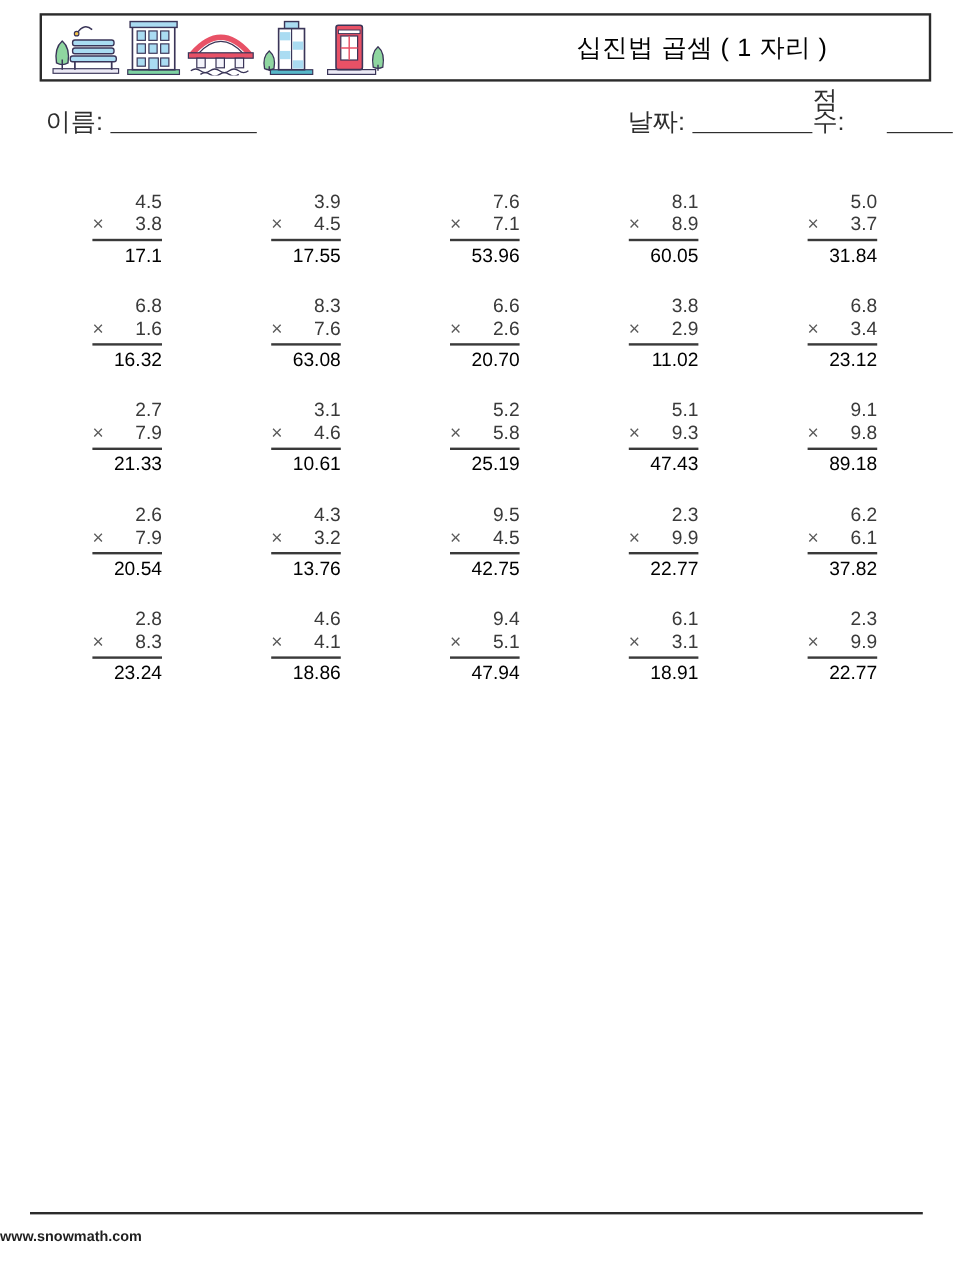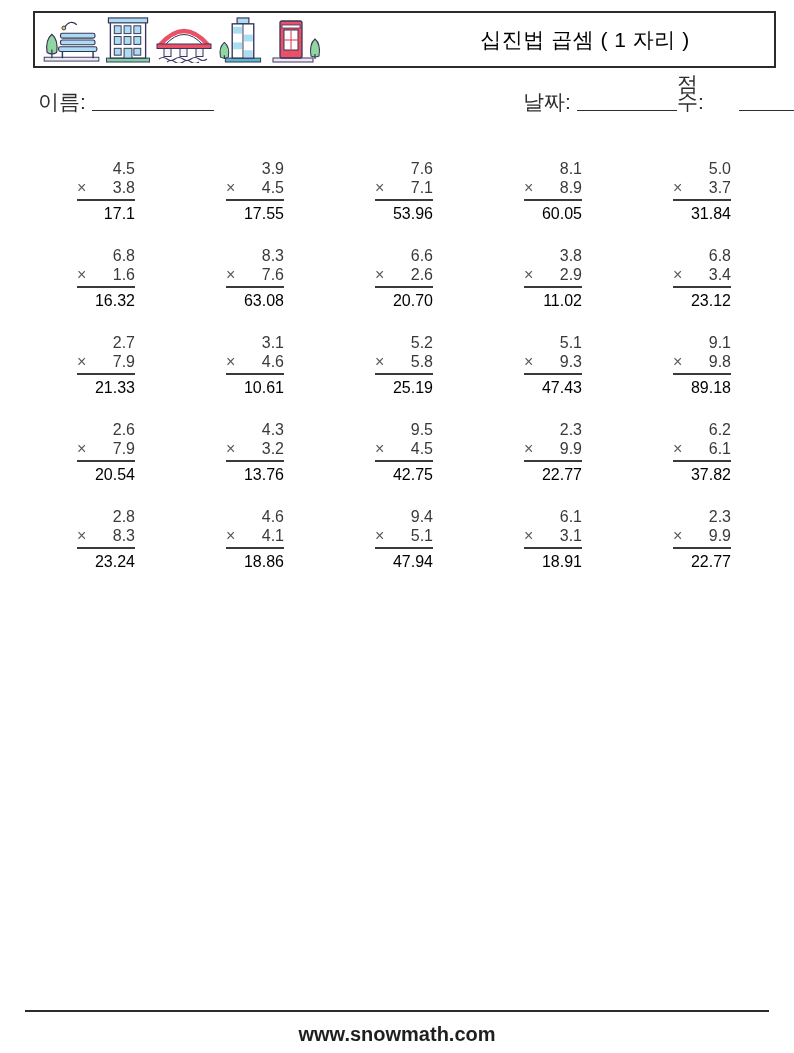--- a/index.html
+++ b/index.html
@@ -51,21 +51,21 @@
   .num-bottom{display:flex;justify-content:space-between;line-height:19px;}
   .times{color:#5a5a5a;}
   .answer{text-align:right;line-height:19px;padding-top:3px;color:#000000;}
   
   .footer-line{
     position:absolute;left:25px;top:1010px;width:744px;
     border-top:2px solid #2b2b2b;
   }
   .footer-text{
     position:absolute;left:0;top:1023px;width:100%;
-    text-align:center;font-weight:bold;font-size:20px;color:#1f1f1f;
+    text-align:left;font-weight:bold;font-size:12px;color:#1f1f1f;
   }
 </style>
 </head>
 <body>
 
 <div class="header-box">
   <div class="logo-strip">
 
     <span>
       <svg width="58" height="46" viewBox="0 0 60 48">

